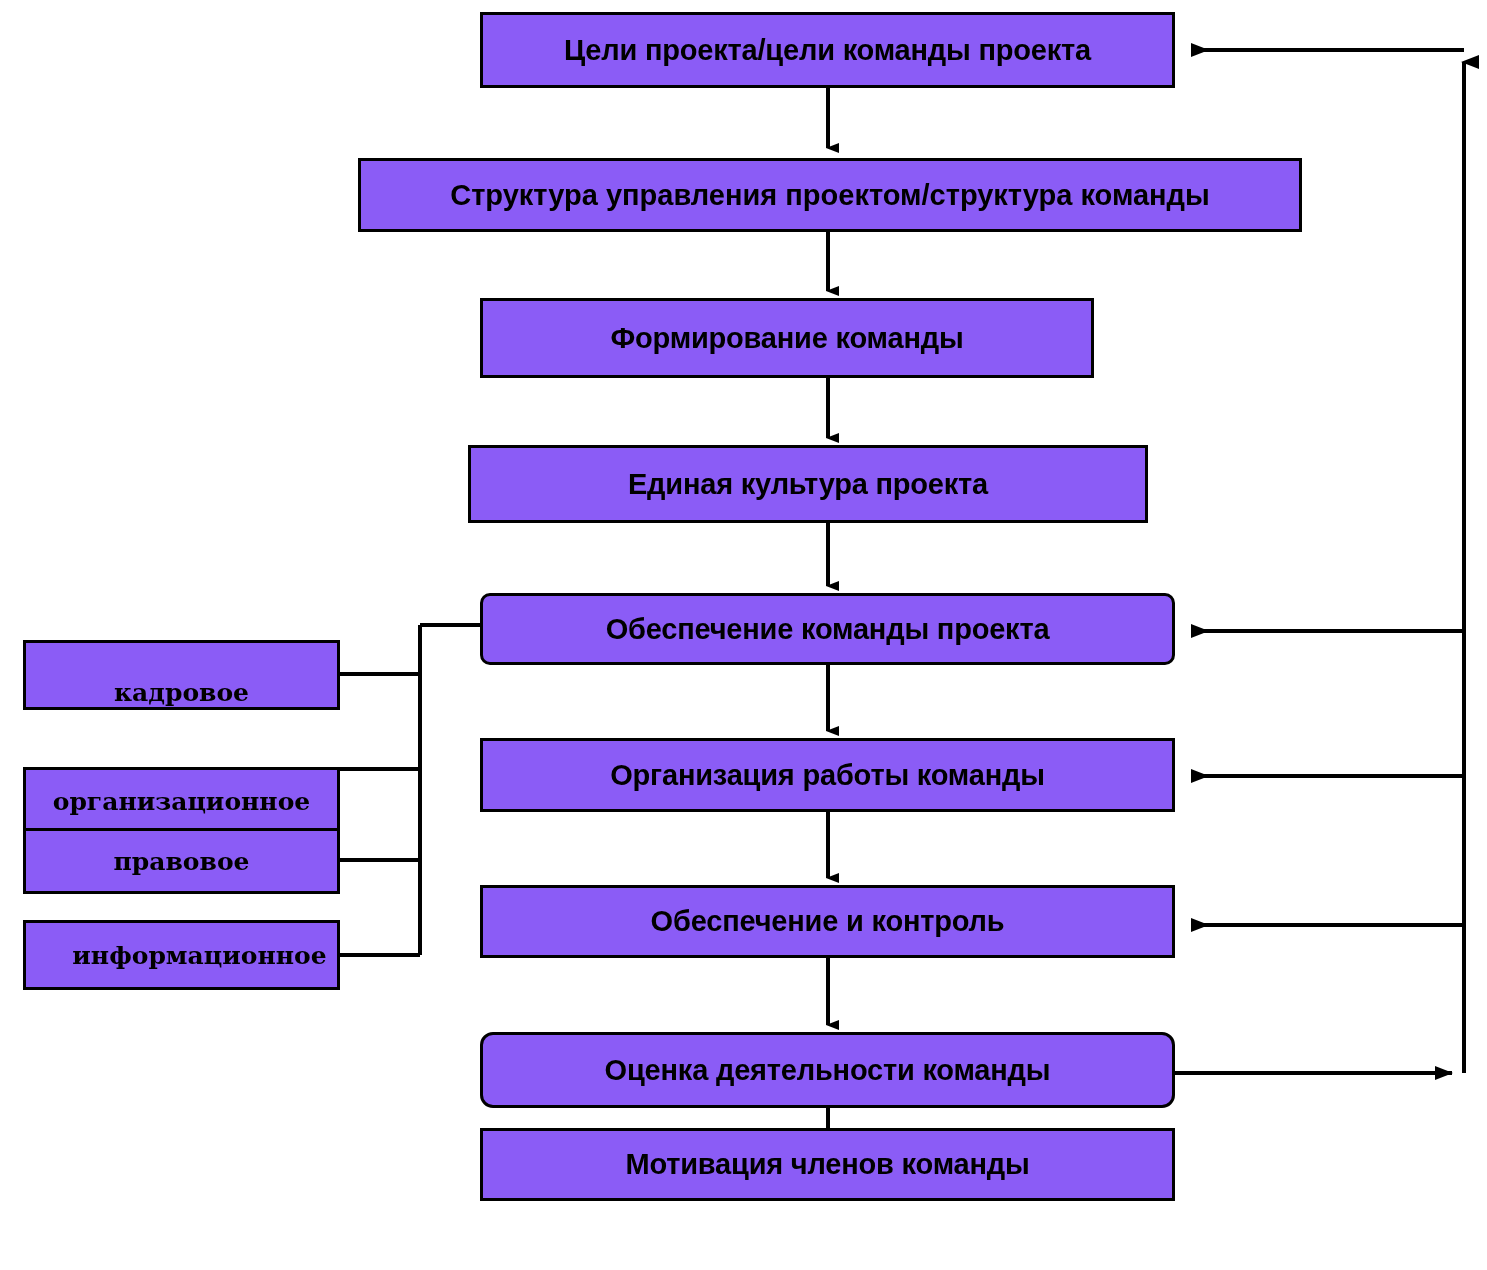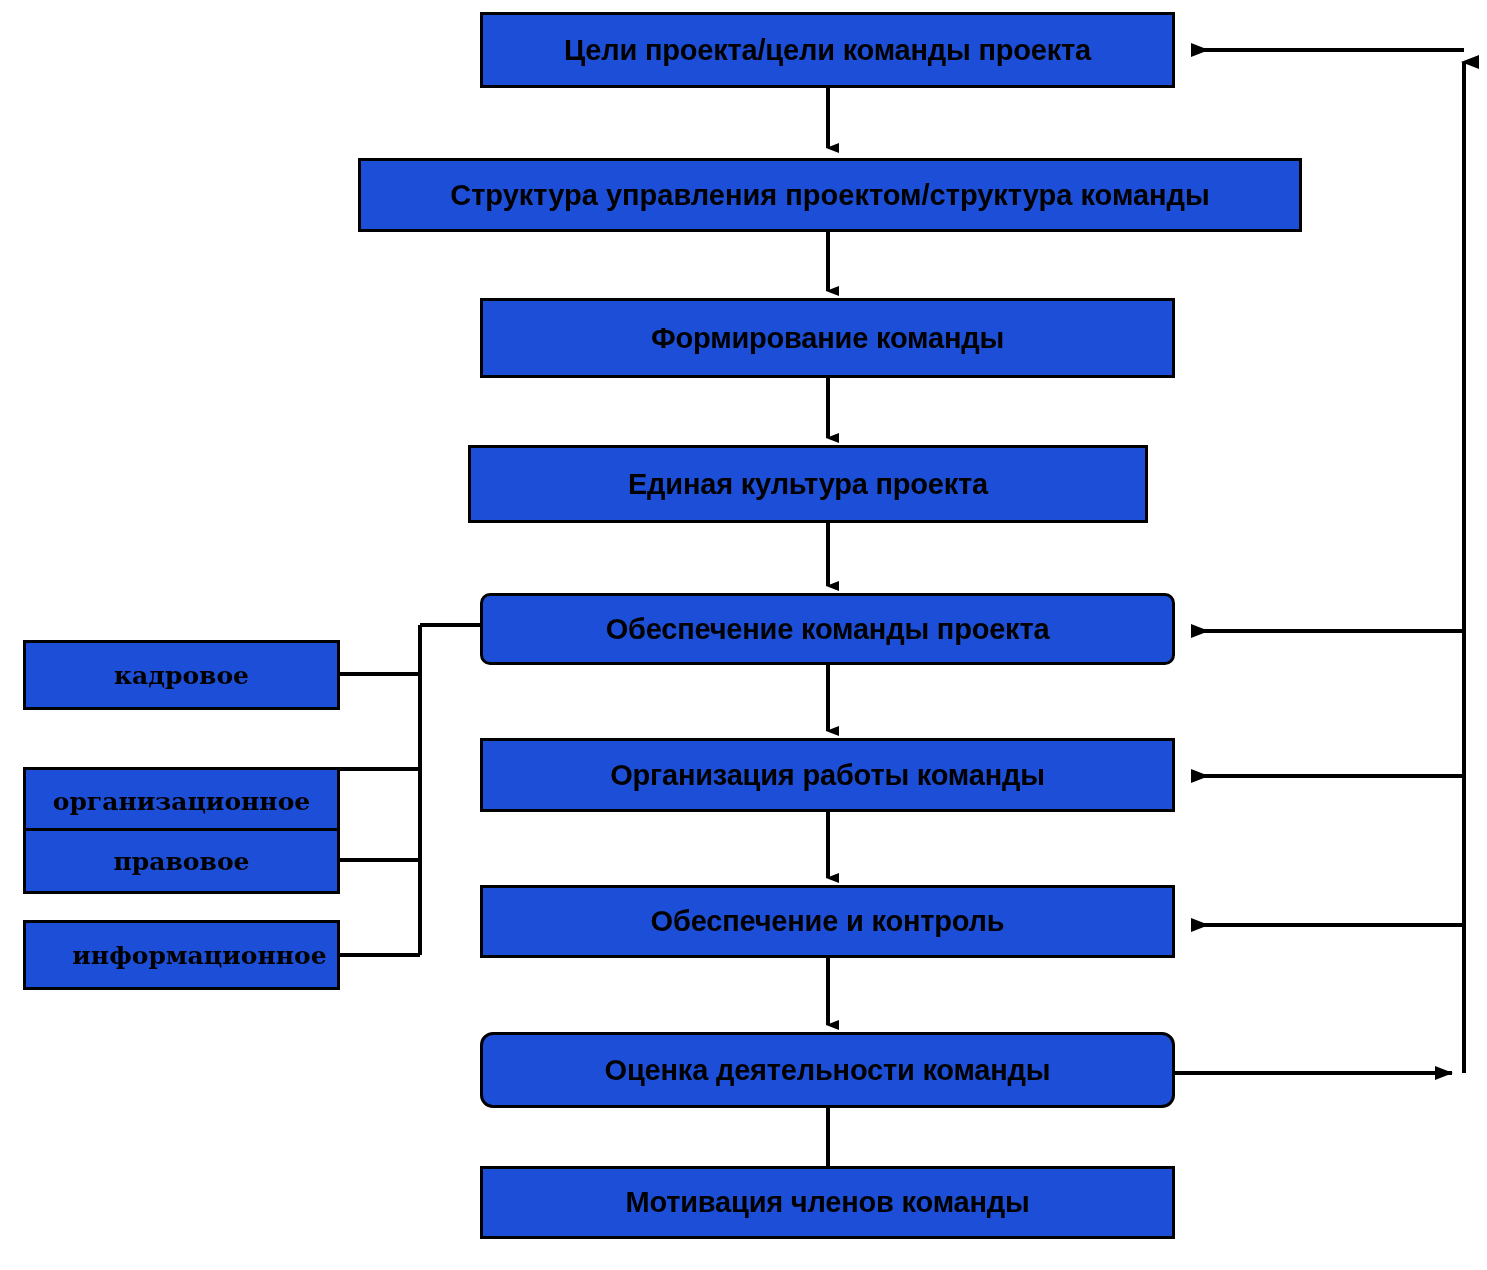--- a/index.html
+++ b/index.html
@@ -20,21 +20,21 @@
     left: 0;
     top: 0;
     width: 1487px;
     height: 1270px;
     pointer-events: none;
   }
   .node {
     position: absolute;
     box-sizing: border-box;
     border: 3px solid #000000;
-    background: #1d4ed8;
+    background: #8b5cf6;
     display: flex;
     align-items: center;
     justify-content: center;
     text-align: center;
     color: #000000;
     z-index: 2;
   }
   .node.main {
     font-weight: bold;
     font-size: 29px;
@@ -110,21 +110,21 @@
   </svg>
 
   <div class="node main" style="left:480px; top:12px; width:695px; height:76px;">
     <span>Цели проекта/цели команды проекта</span>
   </div>
 
   <div class="node wide" style="left:358px; top:158px; width:944px; height:74px;">
     <span>Структура управления проектом/структура команды</span>
   </div>
 
-  <div class="node main" style="left:480px; top:298px; width:695px; height:80px;">
+  <div class="node main" style="left:480px; top:298px; width:614px; height:80px;">
     <span>Формирование команды</span>
   </div>
 
   <div class="node main" style="left:468px; top:445px; width:680px; height:78px;">
     <span>Единая культура проекта</span>
   </div>
 
   <div class="node main" style="left:480px; top:593px; width:695px; height:72px;border-radius:10px;">
     <span>Обеспечение команды проекта</span>
   </div>
@@ -134,25 +134,25 @@
   </div>
 
   <div class="node main" style="left:480px; top:885px; width:695px; height:73px;">
     <span>Обеспечение и контроль</span>
   </div>
 
   <div class="node main" style="left:480px; top:1032px; width:695px; height:76px;border-radius:13px;">
     <span>Оценка деятельности команды</span>
   </div>
 
-  <div class="node main" style="left:480px; top:1166px; width:695px; height:73px;">
+  <div class="node main" style="left:480px; top:1128px; width:695px; height:73px;">
     <span>Мотивация членов команды</span>
   </div>
 
-  <div class="node side" style="left:23px; top:640px; width:317px; height:70px;">
+  <div class="node side" style="left:23px; top:640px; width:317px; height:70px;align-items:flex-end;">
     <span>кадровое</span>
   </div>
 
   <div class="node side" style="left:23px; top:735px; width:317px; height:68px;margin-top:32px;">
     <span>организационное</span>
   </div>
 
   <div class="node side" style="left:23px; top:828px; width:317px; height:66px;">
     <span>правовое</span>
   </div>

